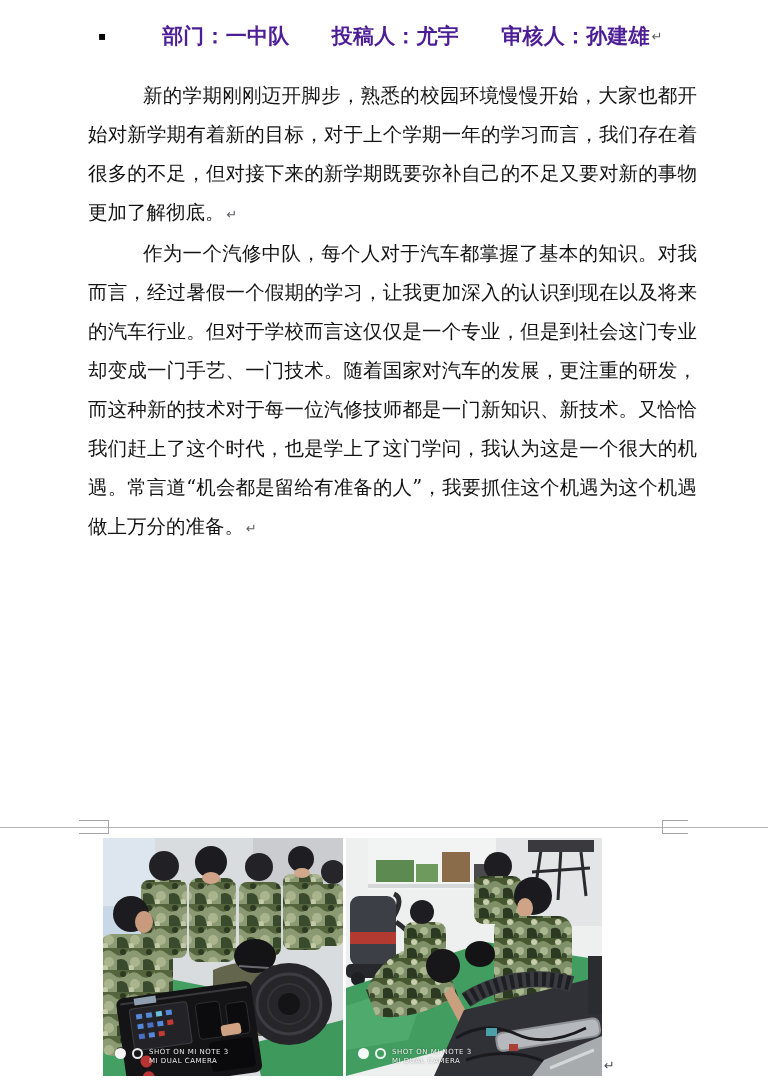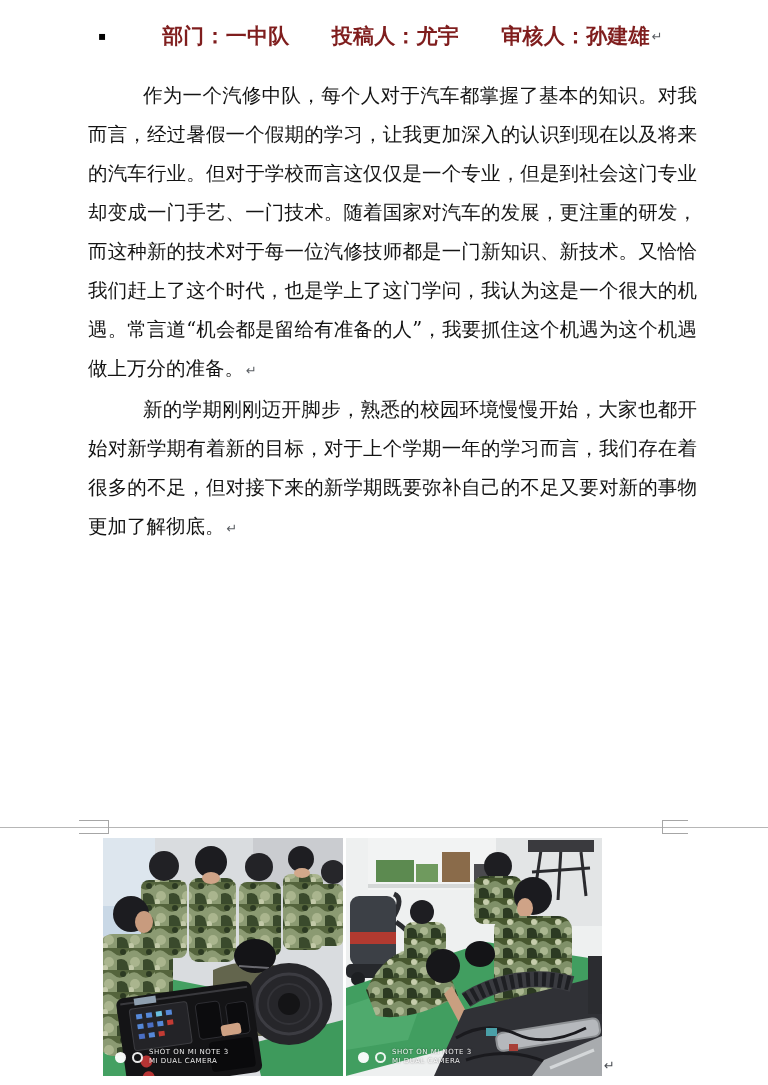--- a/index.html
+++ b/index.html
@@ -4,63 +4,63 @@
 <style>
   html,body { margin:0; padding:0; background:#ffffff; }
   .page {
     position:relative; width:768px; height:1085px; background:#ffffff;
     overflow:hidden; color:#111;
     font-family:"DejaVu Serif","Liberation Serif",serif;
   }
   
   .doc-header { position:absolute; top:22px; left:98px; height:28px; display:flex; align-items:center; white-space:nowrap; }
   .bullet { font-size:12px; line-height:1; color:#000; margin-right:56px; }
-  .header-text { font-weight:bold; font-size:21px; letter-spacing:0.2px; color:#7f1d1d; }
+  .header-text { font-weight:bold; font-size:21px; letter-spacing:0.2px; color:#4c1d95; }
   .pmark { color:#5a5e63; font-size:13px; margin-left:2px; font-family:"DejaVu Sans","Liberation Sans",sans-serif; font-weight:normal; }
   
   .body-text {
     position:absolute; top:76px; left:88px; width:609px;
     font-size:19.5px; line-height:39px; color:#141414;
     text-align:justify; text-justify:inter-ideograph;
   }
   .body-text p { margin:0; text-indent:55px; }
   
   .pb-line { position:absolute; top:827px; left:0; width:768px; height:1px; background:#b6b6b6; }
   .mark-left  { position:absolute; top:820px; left:79px;  width:29px; height:12px;
                 border-top:1px solid #a6a6a6; border-right:1px solid #a6a6a6; border-bottom:1px solid #a6a6a6; }
   .mark-right { position:absolute; top:820px; left:662px; width:25px; height:12px;
                 border-top:1px solid #a6a6a6; border-left:1px solid #a6a6a6; border-bottom:1px solid #a6a6a6; }
   
   .photo { position:absolute; top:838px; overflow:hidden; }
   .photo svg { display:block; }
   .photo-left  { left:103px; width:240px; height:238px; }
   .photo-right { left:346px; width:256px; height:238px; }
-  .watermark { position:absolute; left:12px; bottom:10px; display:flex; align-items:center; gap:6px;
+  .watermark { position:absolute; left:12px; bottom:10px; display:flex; gap:6px;
                font-family:"DejaVu Sans","Liberation Sans",sans-serif; }
   .wm-dot  { width:11px; height:11px; border-radius:50%; background:#ffffff; opacity:.95; flex:none; }
   .wm-ring { width:7px; height:7px; border-radius:50%; border:2px solid #ffffff; opacity:.9; flex:none; }
   .wm-text { color:rgba(255,255,255,.92); font-size:7px; line-height:9px; letter-spacing:.5px;
              text-shadow:0 0 2px rgba(0,0,0,.55); white-space:nowrap; }
   .return-after-photo { position:absolute; left:604px; top:1058px; font-size:13px; color:#4a4e53;
                         font-family:"DejaVu Sans","Liberation Sans",sans-serif; }
 </style>
 </head>
 <body>
 
 <div class="page">
 
   <div class="doc-header">
     <span class="bullet">▪</span>
     <span class="header-text">部门：一中队　　投稿人：尤宇　　审核人：孙建雄</span>
     <span class="pmark">↵</span>
   </div>
 
   <div class="body-text">
+    <p><span>新的学期刚刚迈开脚步，熟悉的校园环境慢慢开始，大家也都开始对新学期有着新的目标，对于上个学期一年的学习而言，我们存在着很多的不足，但对接下来的新学期既要弥补自己的不足又要对新的事物更加了解彻底。</span><span class="pmark">↵</span></p>
     <p><span>作为一个汽修中队，每个人对于汽车都掌握了基本的知识。对我而言，经过暑假一个假期的学习，让我更加深入的认识到现在以及将来的汽车行业。但对于学校而言这仅仅是一个专业，但是到社会这门专业却变成一门手艺、一门技术。随着国家对汽车的发展，更注重的研发，而这种新的技术对于每一位汽修技师都是一门新知识、新技术。又恰恰我们赶上了这个时代，也是学上了这门学问，我认为这是一个很大的机遇。常言道“机会都是留给有准备的人”，我要抓住这个机遇为这个机遇做上万分的准备。</span><span class="pmark">↵</span></p>
-    <p><span>新的学期刚刚迈开脚步，熟悉的校园环境慢慢开始，大家也都开始对新学期有着新的目标，对于上个学期一年的学习而言，我们存在着很多的不足，但对接下来的新学期既要弥补自己的不足又要对新的事物更加了解彻底。</span><span class="pmark">↵</span></p>
   </div>
 
   <div class="pb-line"></div>
   <div class="mark-left"></div>
   <div class="mark-right"></div>
 
   <figure class="photo photo-left" style="margin:0">
     <svg viewBox="0 0 240 238" width="240" height="238">
       <defs>
         <pattern id="camoA" width="26" height="22" patternUnits="userSpaceOnUse">

